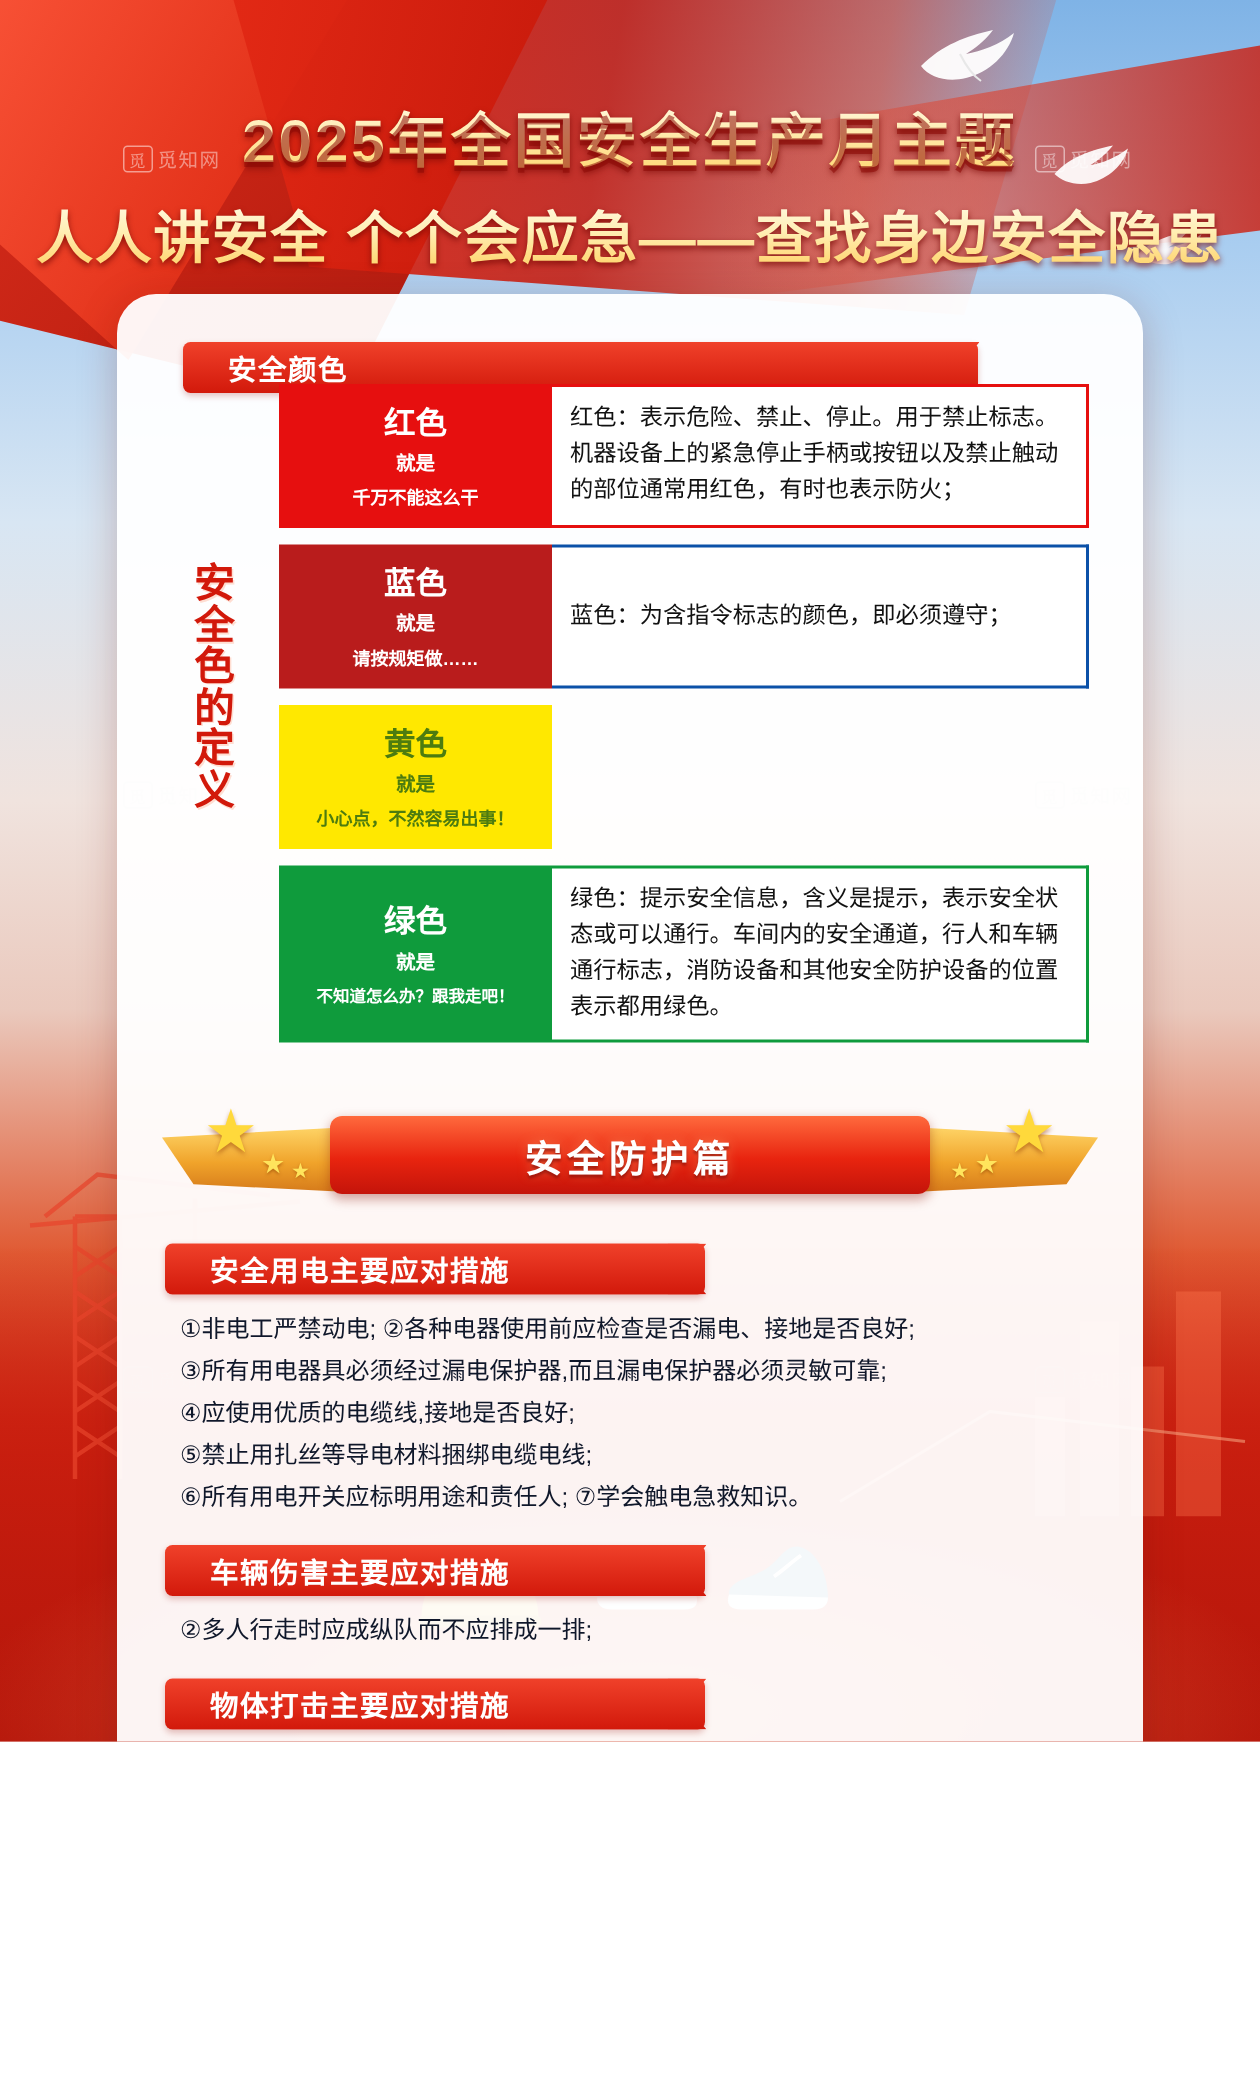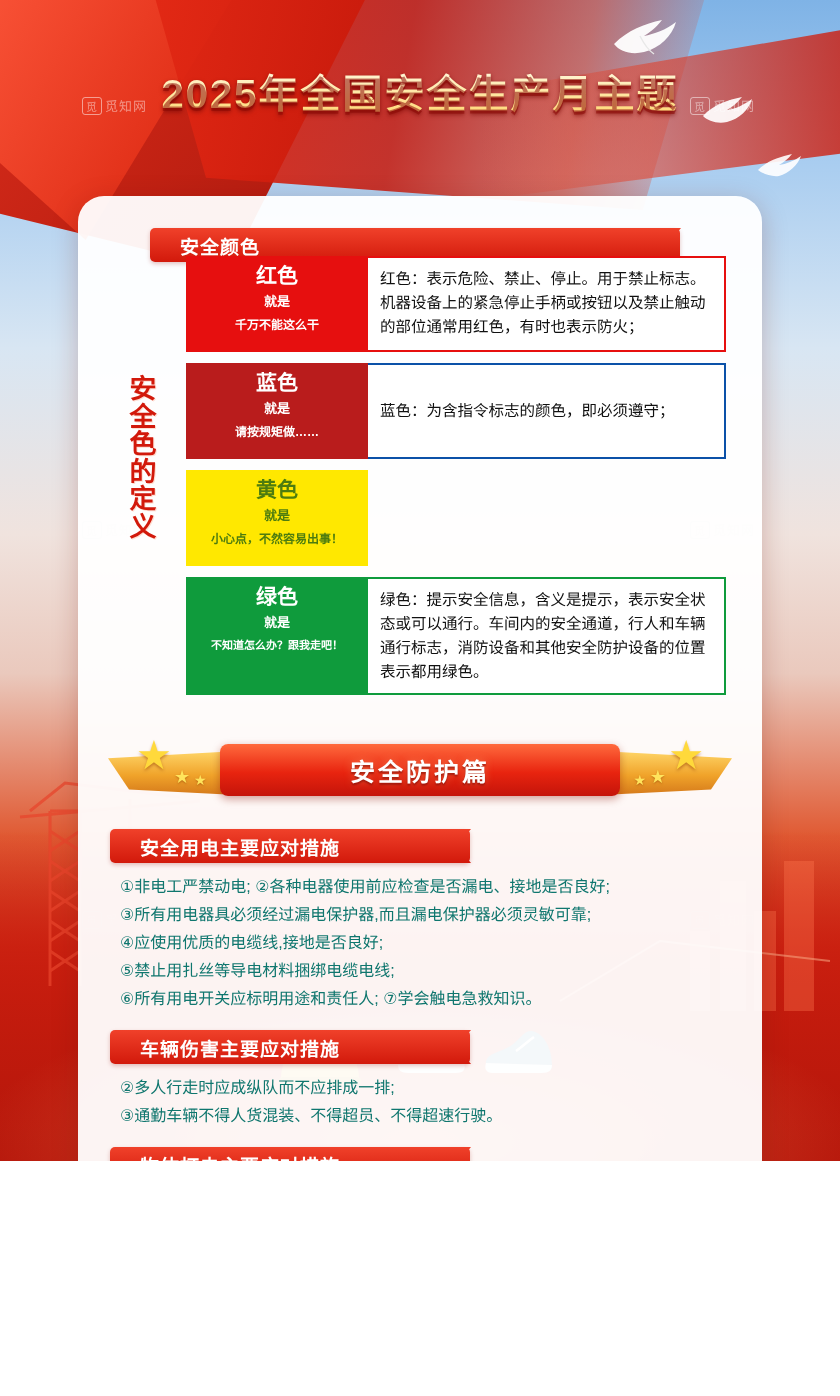--- a/index.html
+++ b/index.html
@@ -194,20 +194,21 @@
     margin-bottom: 11px;
     min-height: 96px;
     box-sizing: border-box;
   }
   .swatch {
     width: 182px;
     box-sizing: border-box;
     display: flex;
     flex-direction: column;
     align-items: center;
+    justify-content: center;
     padding: 6px 1px;
   }
   .swatch .sw-name {
     font-size: 21px;
     font-weight: bold;
     line-height: 1.3;
   }
   .swatch .sw-mid {
     font-size: 13px;
     margin-top: 2px;
@@ -290,21 +291,21 @@
   }
   .m-block { margin-bottom: 14px; }
   .m-head {
     width: 330px;
     margin-top: 15px;
   }
   .m-body {
     padding: 10px 6px 2px 10px;
     font-size: 16px;
     line-height: 1.75;
-    color: #0f766e;
+    color: #0f172a;
   }
   .m-body div { white-space: nowrap; }
   .m-body div.wrap { white-space: normal; }
 
   
   .shoe { position: absolute; bottom: 84px; }
   .helmet {
     position: absolute;
     left: 275px; bottom: 70px;
     width: 90px; height: 60px;
@@ -335,26 +336,27 @@
   <div class="wm" style="left:690px; top:96px;"><span class="wm-box">觅</span>觅知网</div>
   <div class="wm" style="left:82px; top:520px; color:rgba(180,180,180,.35);"><span class="wm-box" style="border-color:rgba(180,180,180,.4)">觅</span>觅知网</div>
   <div class="wm" style="left:690px; top:520px; color:rgba(180,180,180,.35);"><span class="wm-box" style="border-color:rgba(180,180,180,.4)">觅</span>觅知网</div>
   <div class="wm" style="left:82px; top:910px; color:rgba(180,180,180,.35);"><span class="wm-box" style="border-color:rgba(180,180,180,.4)">觅</span>觅知网</div>
   <div class="wm" style="left:690px; top:910px; color:rgba(180,180,180,.35);"><span class="wm-box" style="border-color:rgba(180,180,180,.4)">觅</span>觅知网</div>
   <div class="wm" style="left:82px; top:1330px;"><span class="wm-box">觅</span>觅知网</div>
   <div class="wm" style="left:690px; top:1330px;"><span class="wm-box">觅</span>觅知网</div>
 
   <div class="title-wrap">
     <div class="title-line1">2025年全国安全生产月主题</div>
+    <div class="title-line2">人人讲安全 个个会应急——查找身边安全隐患</div>
   </div>
 
   <div class="card">
 
     <div class="colors-area">
-      <div class="ribbon-head" style="width:500px;margin-left:28px;">
+      <div class="ribbon-head" style="width:500px;">
         <span>安全颜色</span>
       </div>
     </div>
 
     <div class="vertical-label">
       <span style="display:block; word-break:break-all;">安全色的定义</span>
     </div>
 
     <div class="color-rows">
 
@@ -423,21 +425,20 @@
           <div>⑥所有用电开关应标明用途和责任人;  ⑦学会触电急救知识。</div>
         </div>
       </div>
 
       <div class="m-block">
         <div class="ribbon-head m-head">
           <span>车辆伤害主要应对措施</span>
         </div>
         <div class="m-body">
           <div>②多人行走时应成纵队而不应排成一排;</div>
-          <div>③通勤车辆不得人货混装、不得超员、不得超速行驶。</div>
         </div>
       </div>
 
       <div class="m-block">
         <div class="ribbon-head m-head">
           <span>物体打击主要应对措施</span>
         </div>
       </div>
 
     </div>

